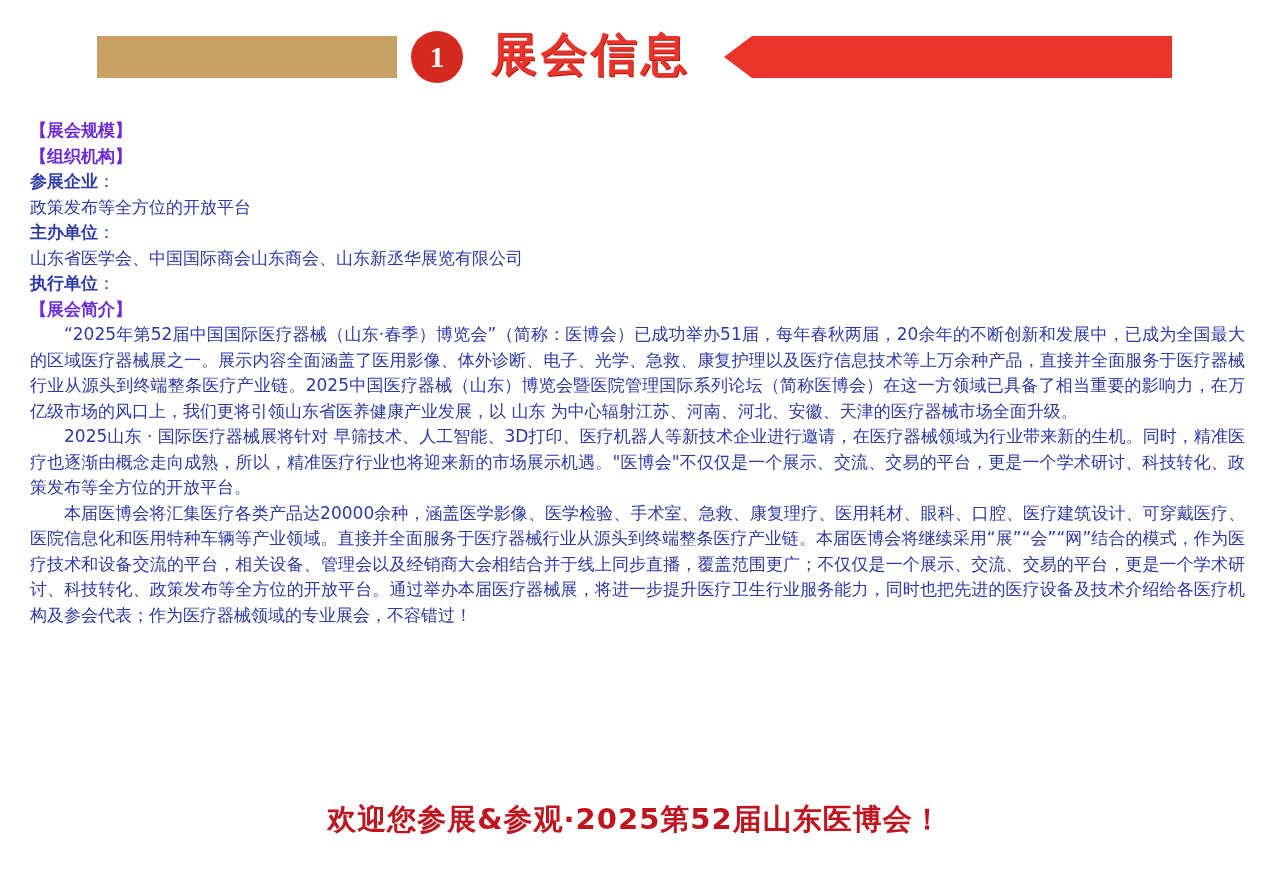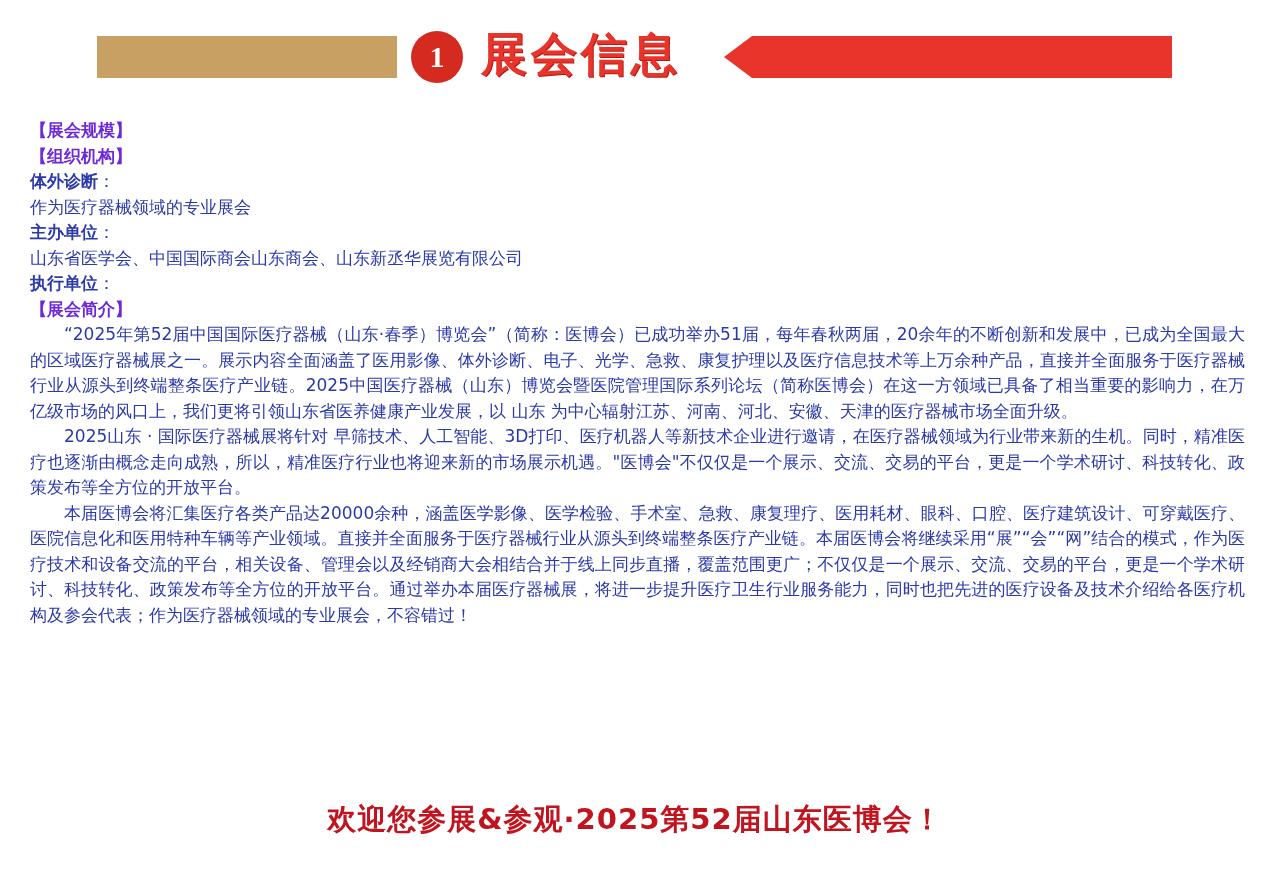--- a/index.html
+++ b/index.html
@@ -51,21 +51,21 @@
     background: #d42a20;
     color: #ffffff;
     font-size: 30px;
     font-weight: bold;
     line-height: 52px;
     text-align: center;
     font-family: "Liberation Serif", "DejaVu Serif", serif;
   }
   .banner-title {
     position: absolute;
-    left: 481px;
+    left: 491px;
     top: 24px;
     font-size: 46px;
     font-weight: bold;
     color: #e8342a;
     letter-spacing: 4px;
     font-family: "DejaVu Sans", "Liberation Sans", sans-serif;
     text-shadow: 1px 1px 0 #b01c14;
   }
   .banner-right-bar {
     position: absolute;
@@ -139,23 +139,23 @@
   <div class="banner-right-bar"></div>
 </div>
 
 <div class="content">
 
   <div class="line section-head">【展会规模】</div>
 
   <div class="line section-head">【组织机构】</div>
 
   <div class="line">
-    <span class="sub-label">体外诊断</span><span>：</span>
+    <span class="sub-label">参展企业</span><span>：</span>
   </div>
-  <div class="line">作为医疗器械领域的专业展会</div>
+  <div class="line">政策发布等全方位的开放平台</div>
 
   <div class="line">
     <span class="sub-label">主办单位</span><span>：</span>
   </div>
   <div class="line">山东省医学会、中国国际商会山东商会、山东新丞华展览有限公司</div>
 
   <div class="line">
     <span class="sub-label">执行单位</span><span>：</span>
   </div>
 

